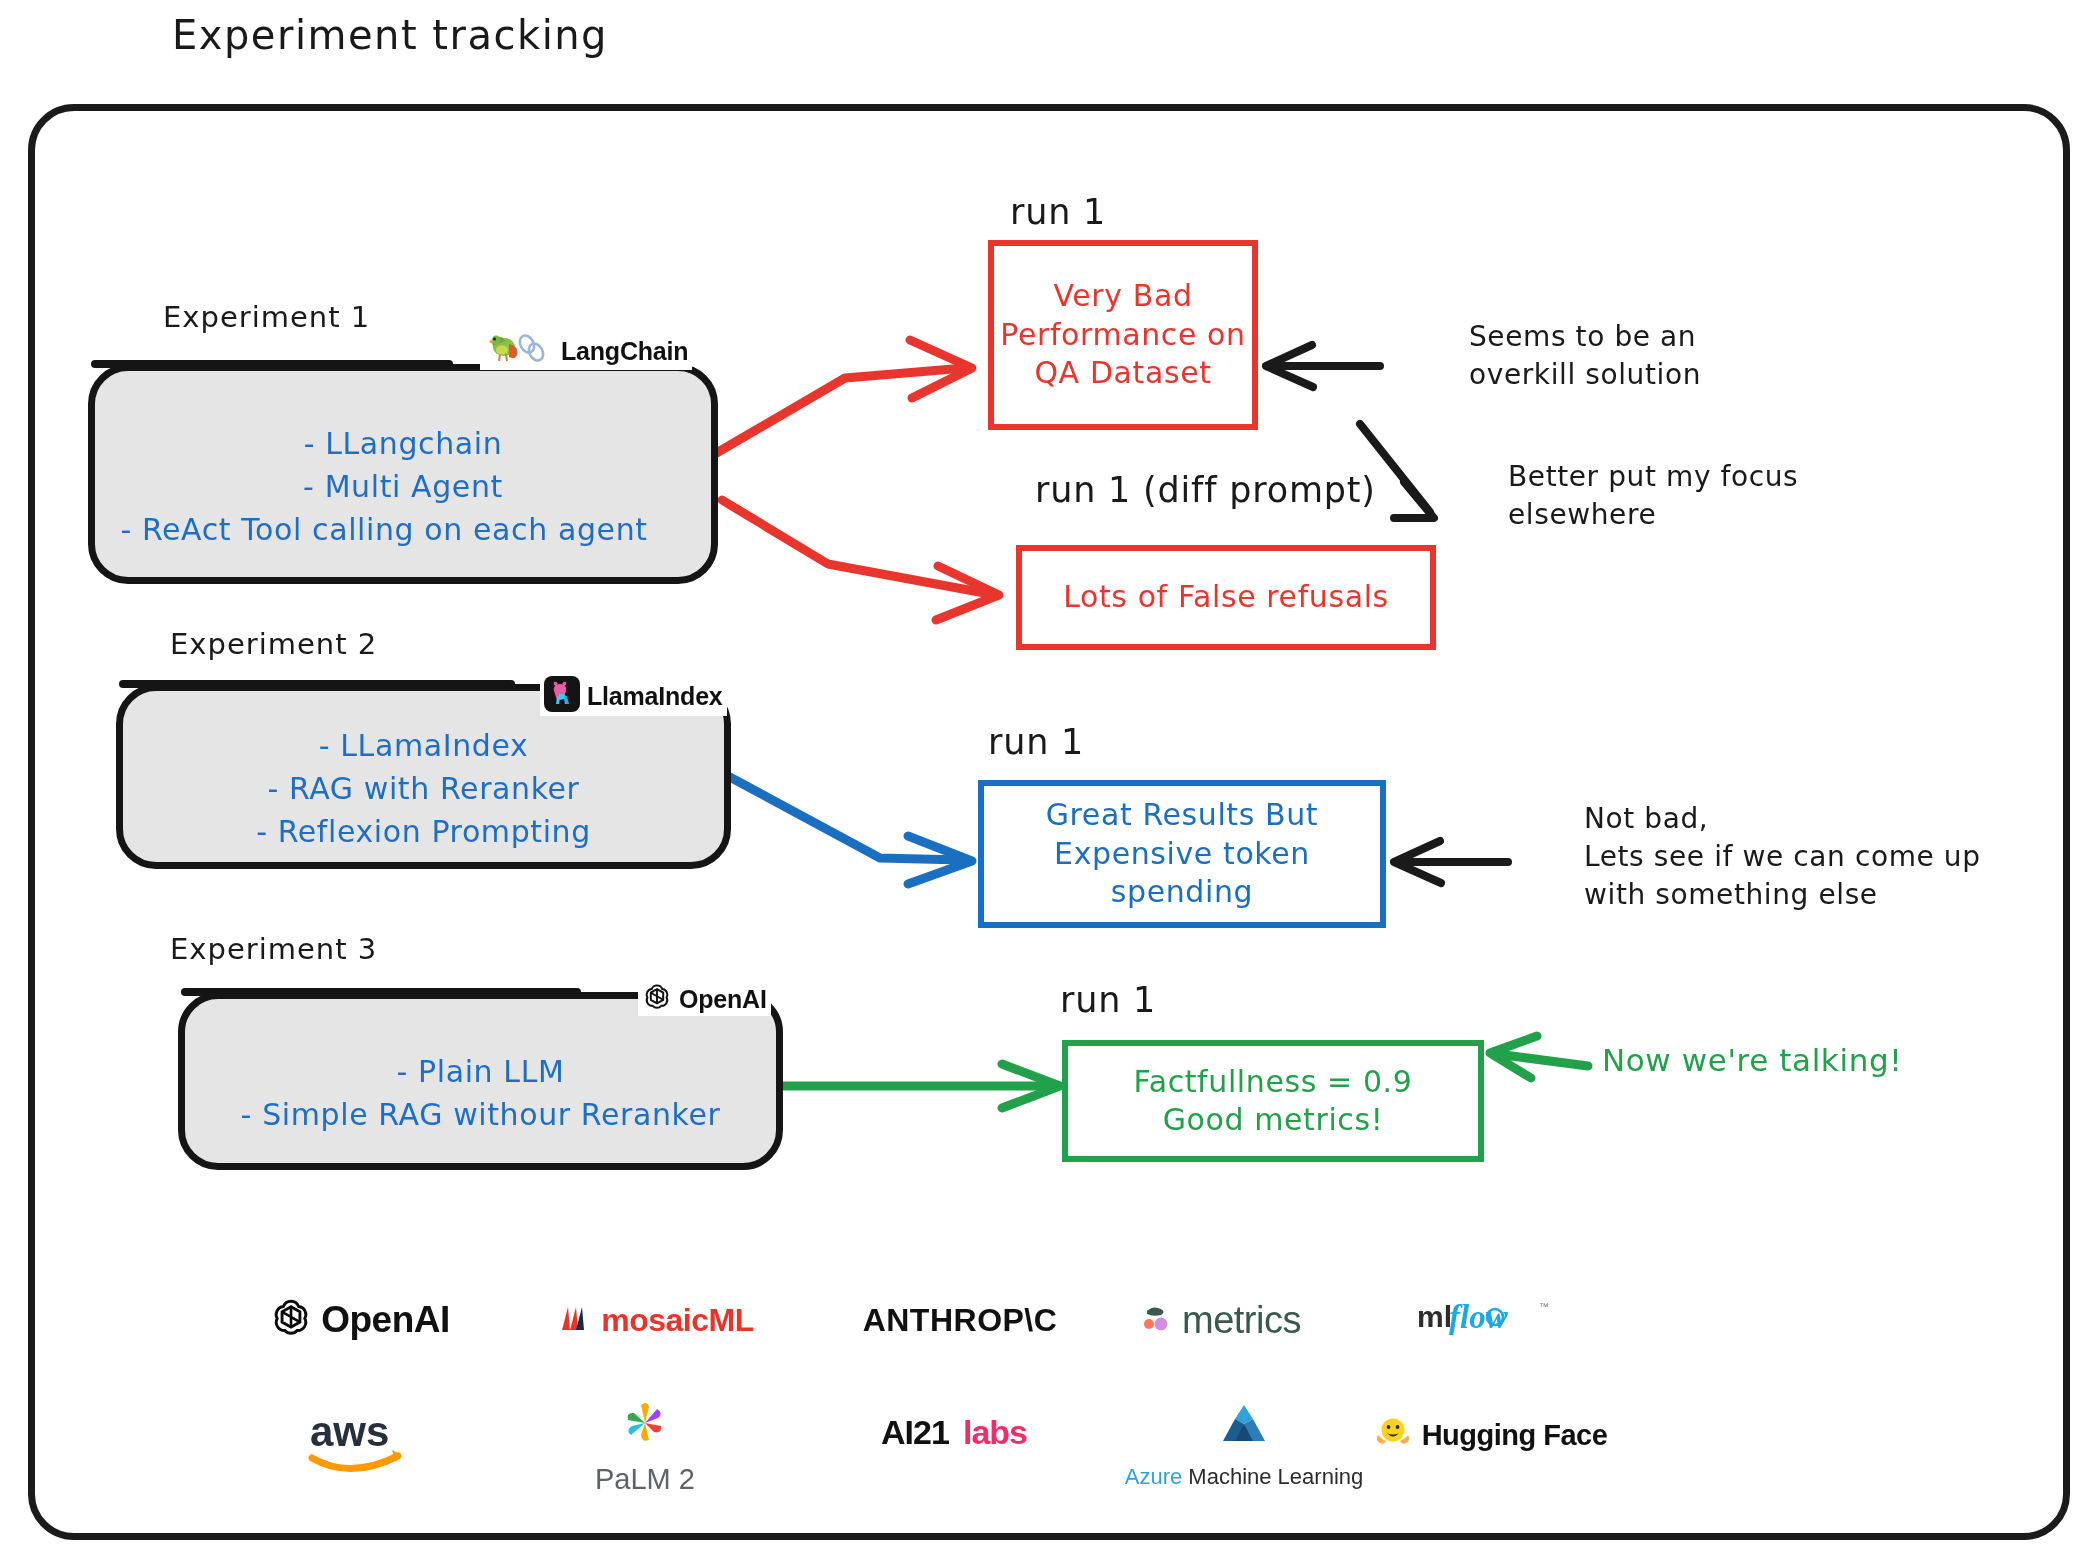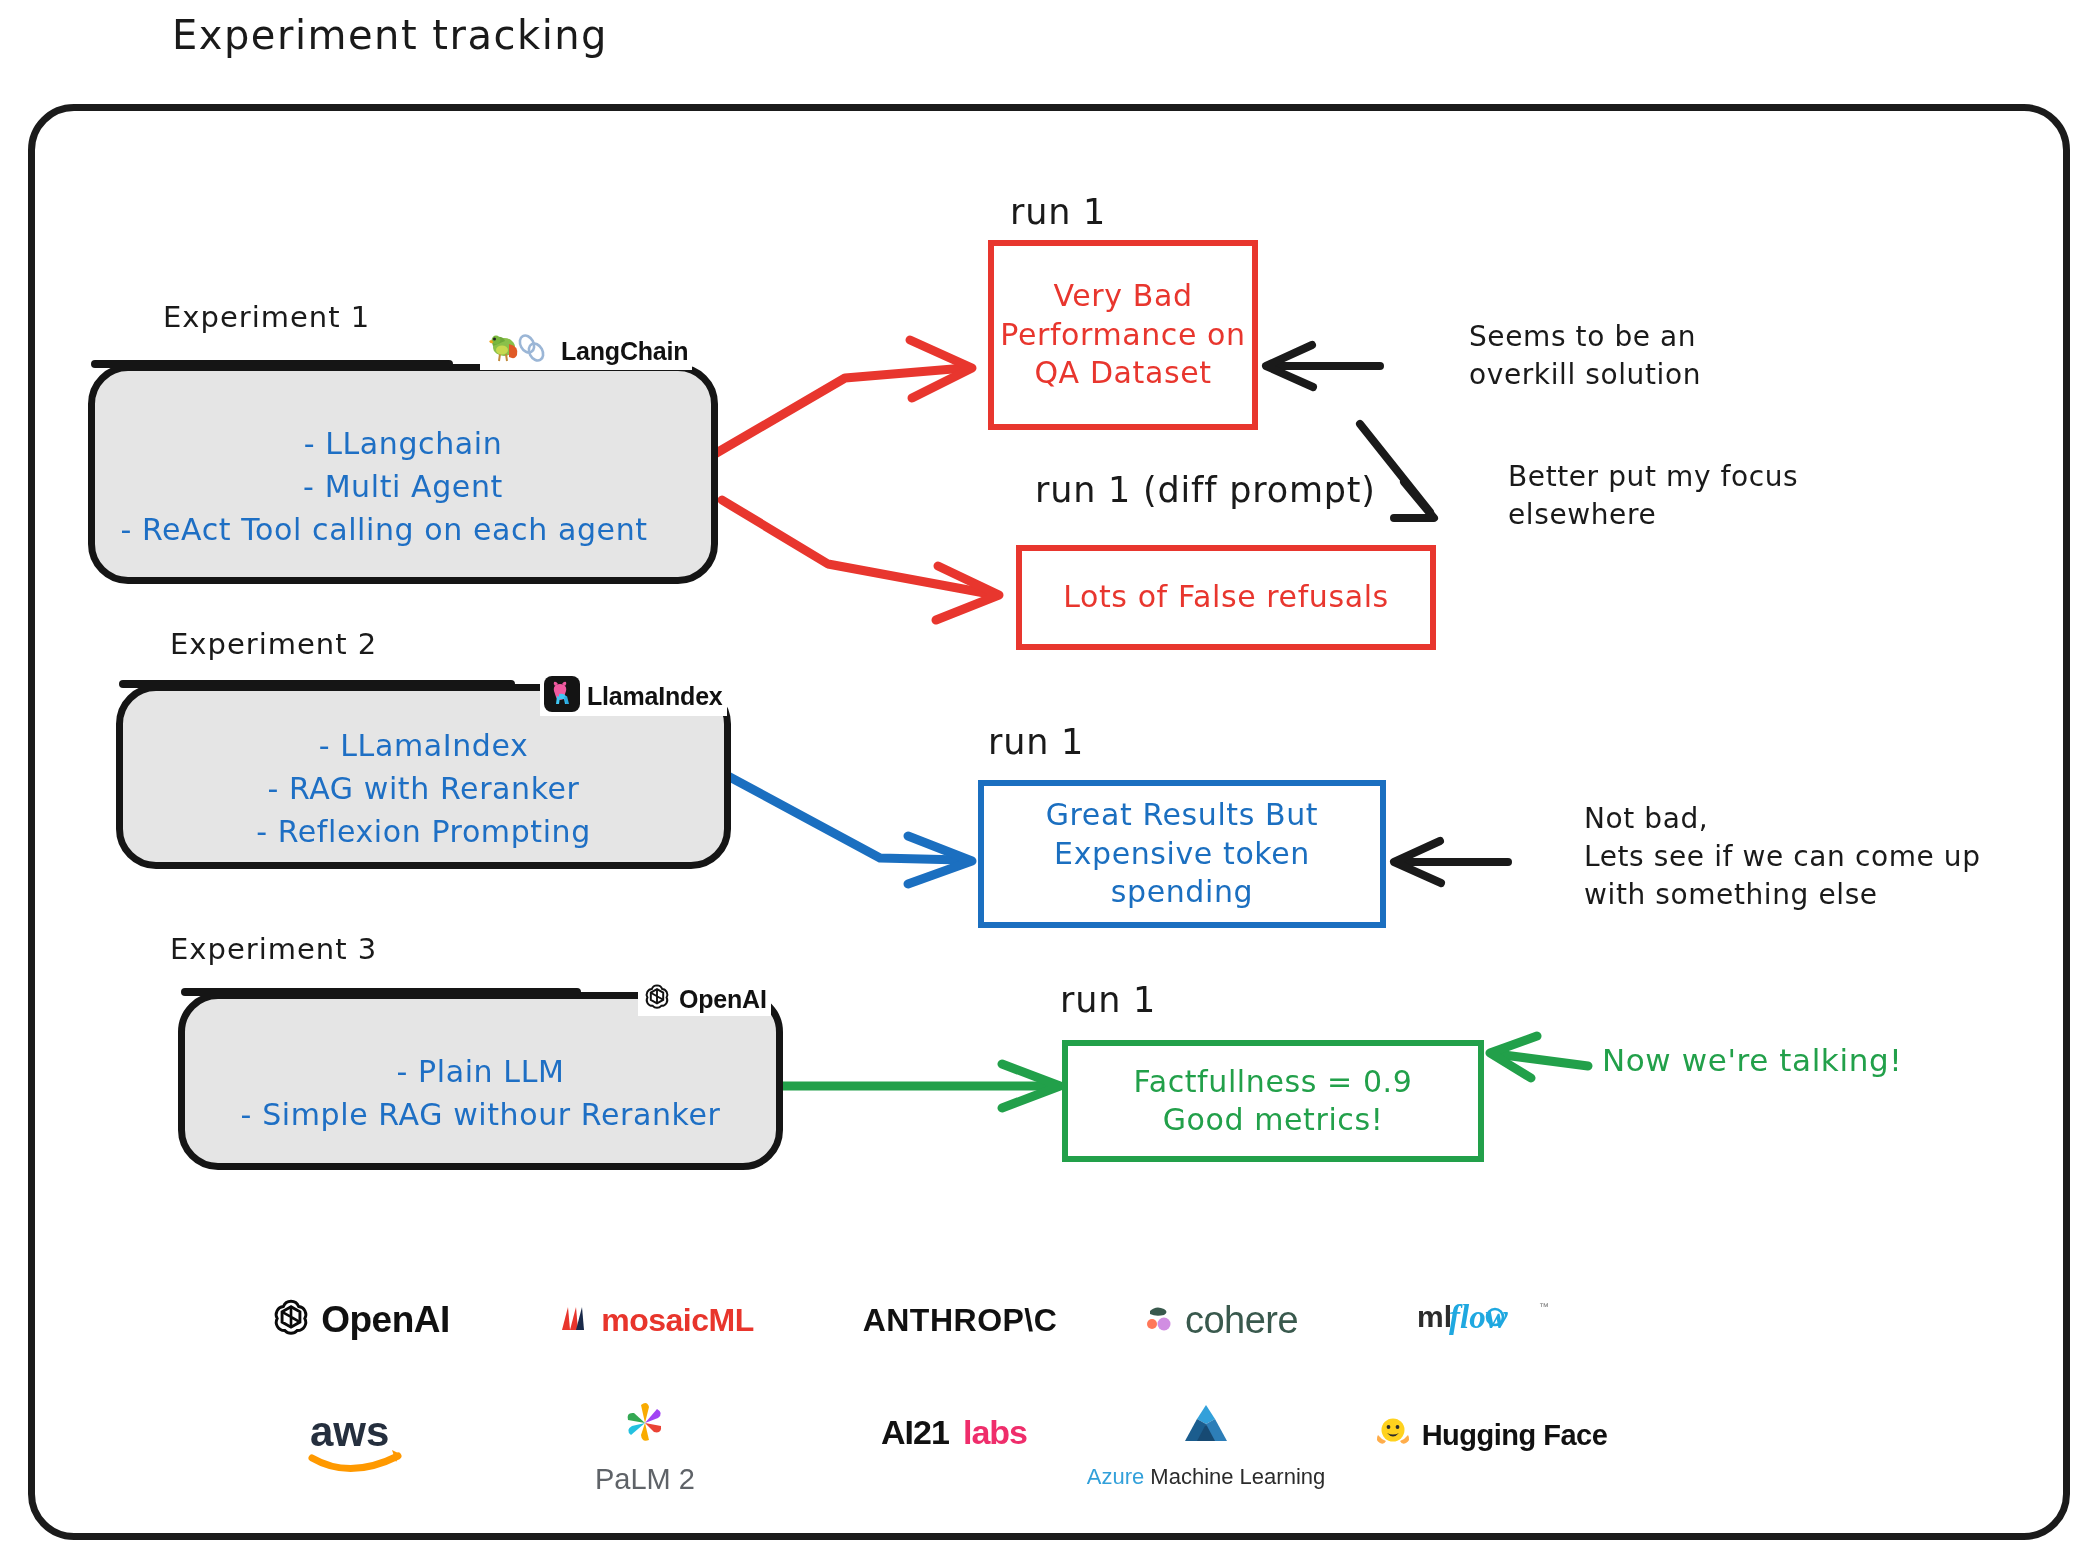--- a/index.html
+++ b/index.html
@@ -300,21 +300,21 @@
 
   <div class="logo-cell" style="left:1070px; top:1285px; width:300px; height:70px;">
     <div class="logo-row-inner">
       <span>
         <svg width="34" height="34" viewBox="0 0 34 34">
           <path d="M8,10 q6,-6 14,-2 q5,3 0,6 q-8,2 -14,-1 z" fill="#39594d"></path>
           <circle cx="10" cy="23" r="5" fill="#ff7759"></circle>
           <circle cx="22" cy="23" r="6.5" fill="#d18ee2"></circle>
         </svg>
       </span>
-      <span class="logo-word" style="font-size:38px; color:#39594d; font-weight:normal;">cohere</span>
+      <span class="logo-word" style="font-size:38px; color:#39594d; font-weight:normal;">metrics</span>
     </div>
   </div>
 
   <div class="logo-cell" style="left:1340px; top:1285px; width:300px; height:70px;">
     <span>
       <svg width="150" height="48" viewBox="0 0 150 48">
         <text x="2" y="33" font-family="Liberation Sans, sans-serif" font-size="30" font-weight="bold" fill="#2c2c2c">ml</text>
         <text x="34" y="34" font-family="Liberation Serif, serif" font-size="33" font-style="italic" font-weight="bold" fill="#1fa8e0">flow</text>
         <circle cx="80" cy="23" r="8" fill="none" stroke="#1fa8e0" stroke-width="2.6"></circle>
         <text x="124" y="16" font-family="Liberation Sans, sans-serif" font-size="10" fill="#777">™</text>
@@ -350,21 +350,21 @@
 
   <div class="logo-cell" style="left:824px; top:1400px; width:300px; height:70px;">
     <span>
       <svg width="190" height="46" viewBox="0 0 190 46">
         <text x="2" y="34" font-family="Liberation Sans, sans-serif" font-size="34" font-weight="bold" fill="#111" letter-spacing="-1">AI21</text>
         <text x="84" y="34" font-family="Liberation Sans, sans-serif" font-size="34" font-weight="bold" fill="#ef2d6b" letter-spacing="-1">labs</text>
       </svg>
     </span>
   </div>
 
-  <div class="logo-cell" style="left:1056px; top:1390px; width:300px; height:110px;">
+  <div class="logo-cell" style="left:1094px; top:1390px; width:300px; height:110px;">
     <span>
       <svg width="62" height="54" viewBox="0 0 62 54">
         <path d="M31,4 l-9,14 l9,5 l9,-5 z" fill="#32a0da"></path>
         <path d="M22,18 l-12,22 h18 l3,-17 z" fill="#1b5d8e"></path>
         <path d="M40,18 l12,22 h-18 l-3,-17 z" fill="#2d7eb8"></path>
         <path d="M31,23 l-9,17 h18 z" fill="#174a73"></path>
       </svg>
     </span>
     <span style="font-family:'Liberation Sans',sans-serif; font-size:22px; color:#2b2b2b; margin-top:5px;">
       <span style="color:#32a0da;">Azure</span> Machine Learning

